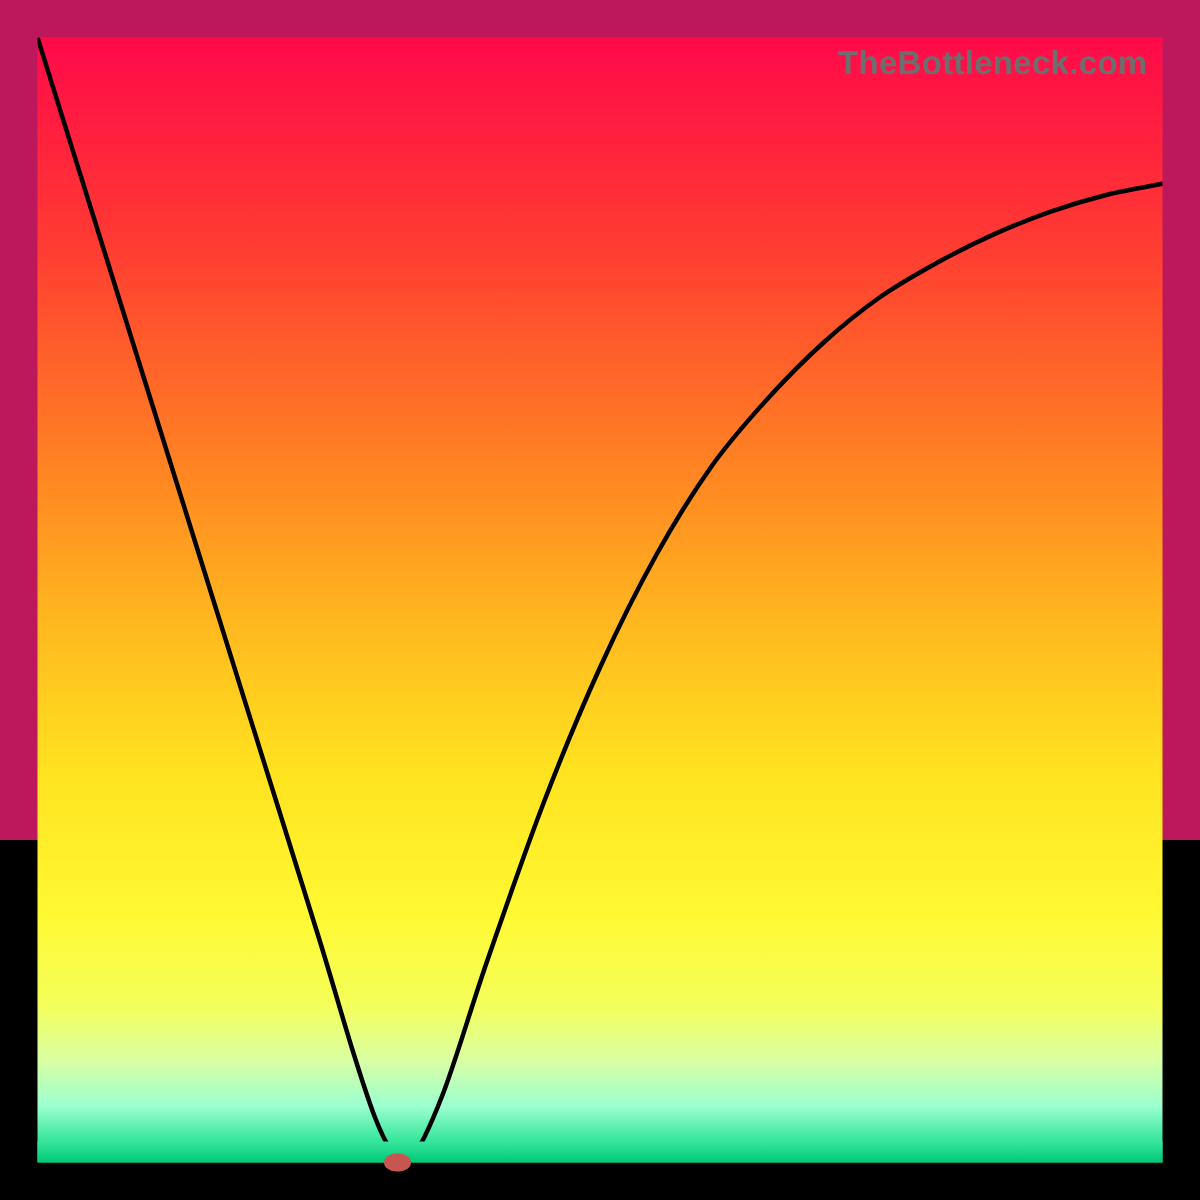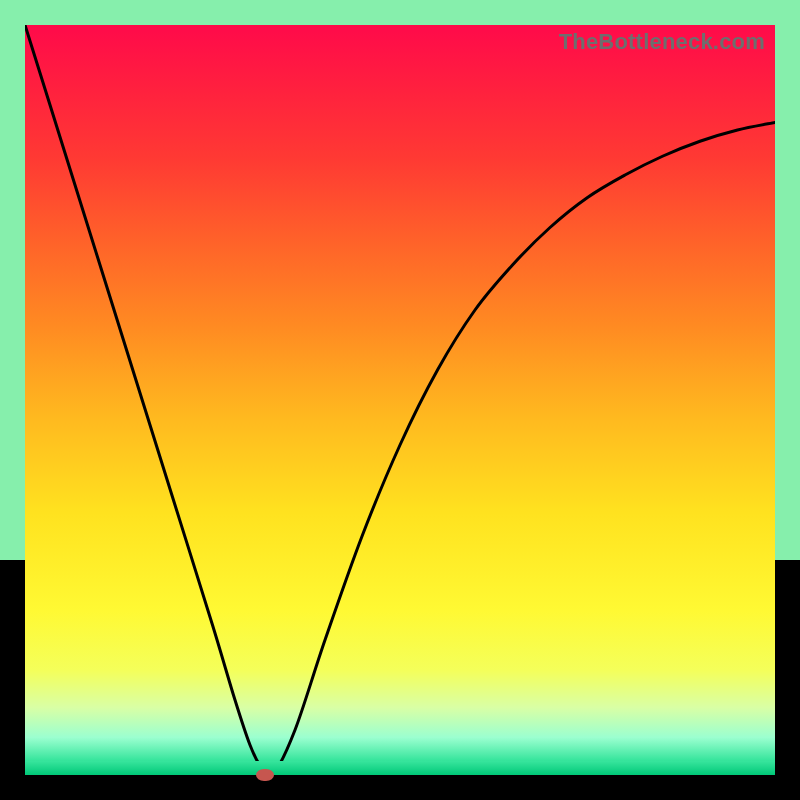--- a/index.html
+++ b/index.html
@@ -1,21 +1,21 @@
 <!DOCTYPE html>
 <html><head>
 <meta charset="utf-8">
 <style>
   * { margin: 0; padding: 0; box-sizing: border-box; }
   html, body { width: 800px; height: 800px; overflow: hidden; background: #000; }
   .frame {
     position: relative;
     width: 800px;
     height: 560px;
-    background: #86efac;
+    background: #be185d;
   }
   .plot-area {
     position: absolute;
     left: 25px;
     top: 25px;
     width: 750px;
     height: 750px;
     background: linear-gradient(to bottom,
       #ff0a4a 0%,
       #ff1f3f 8%,

